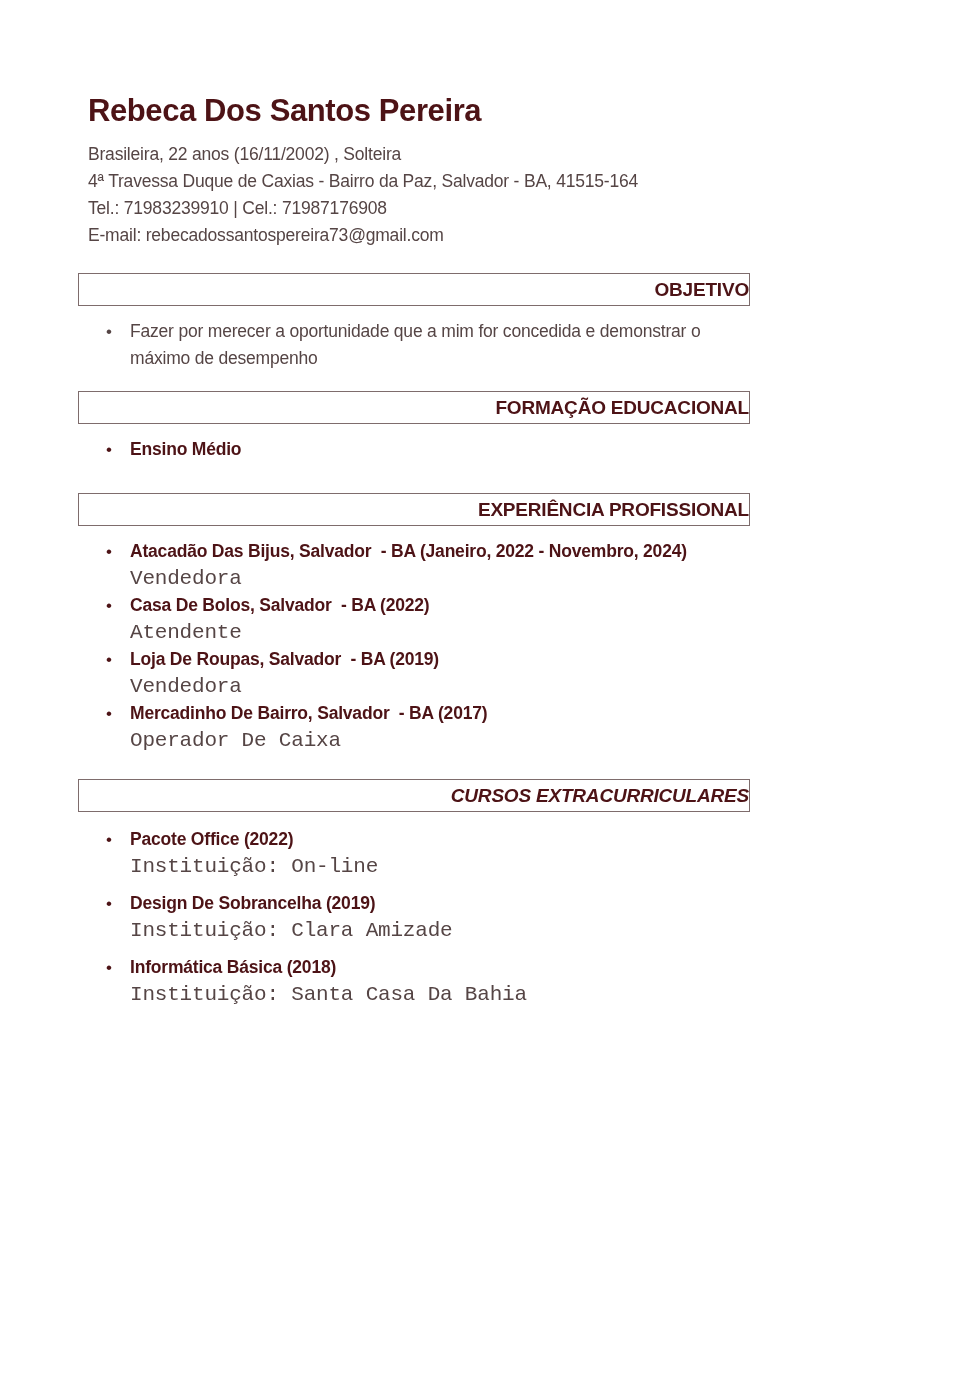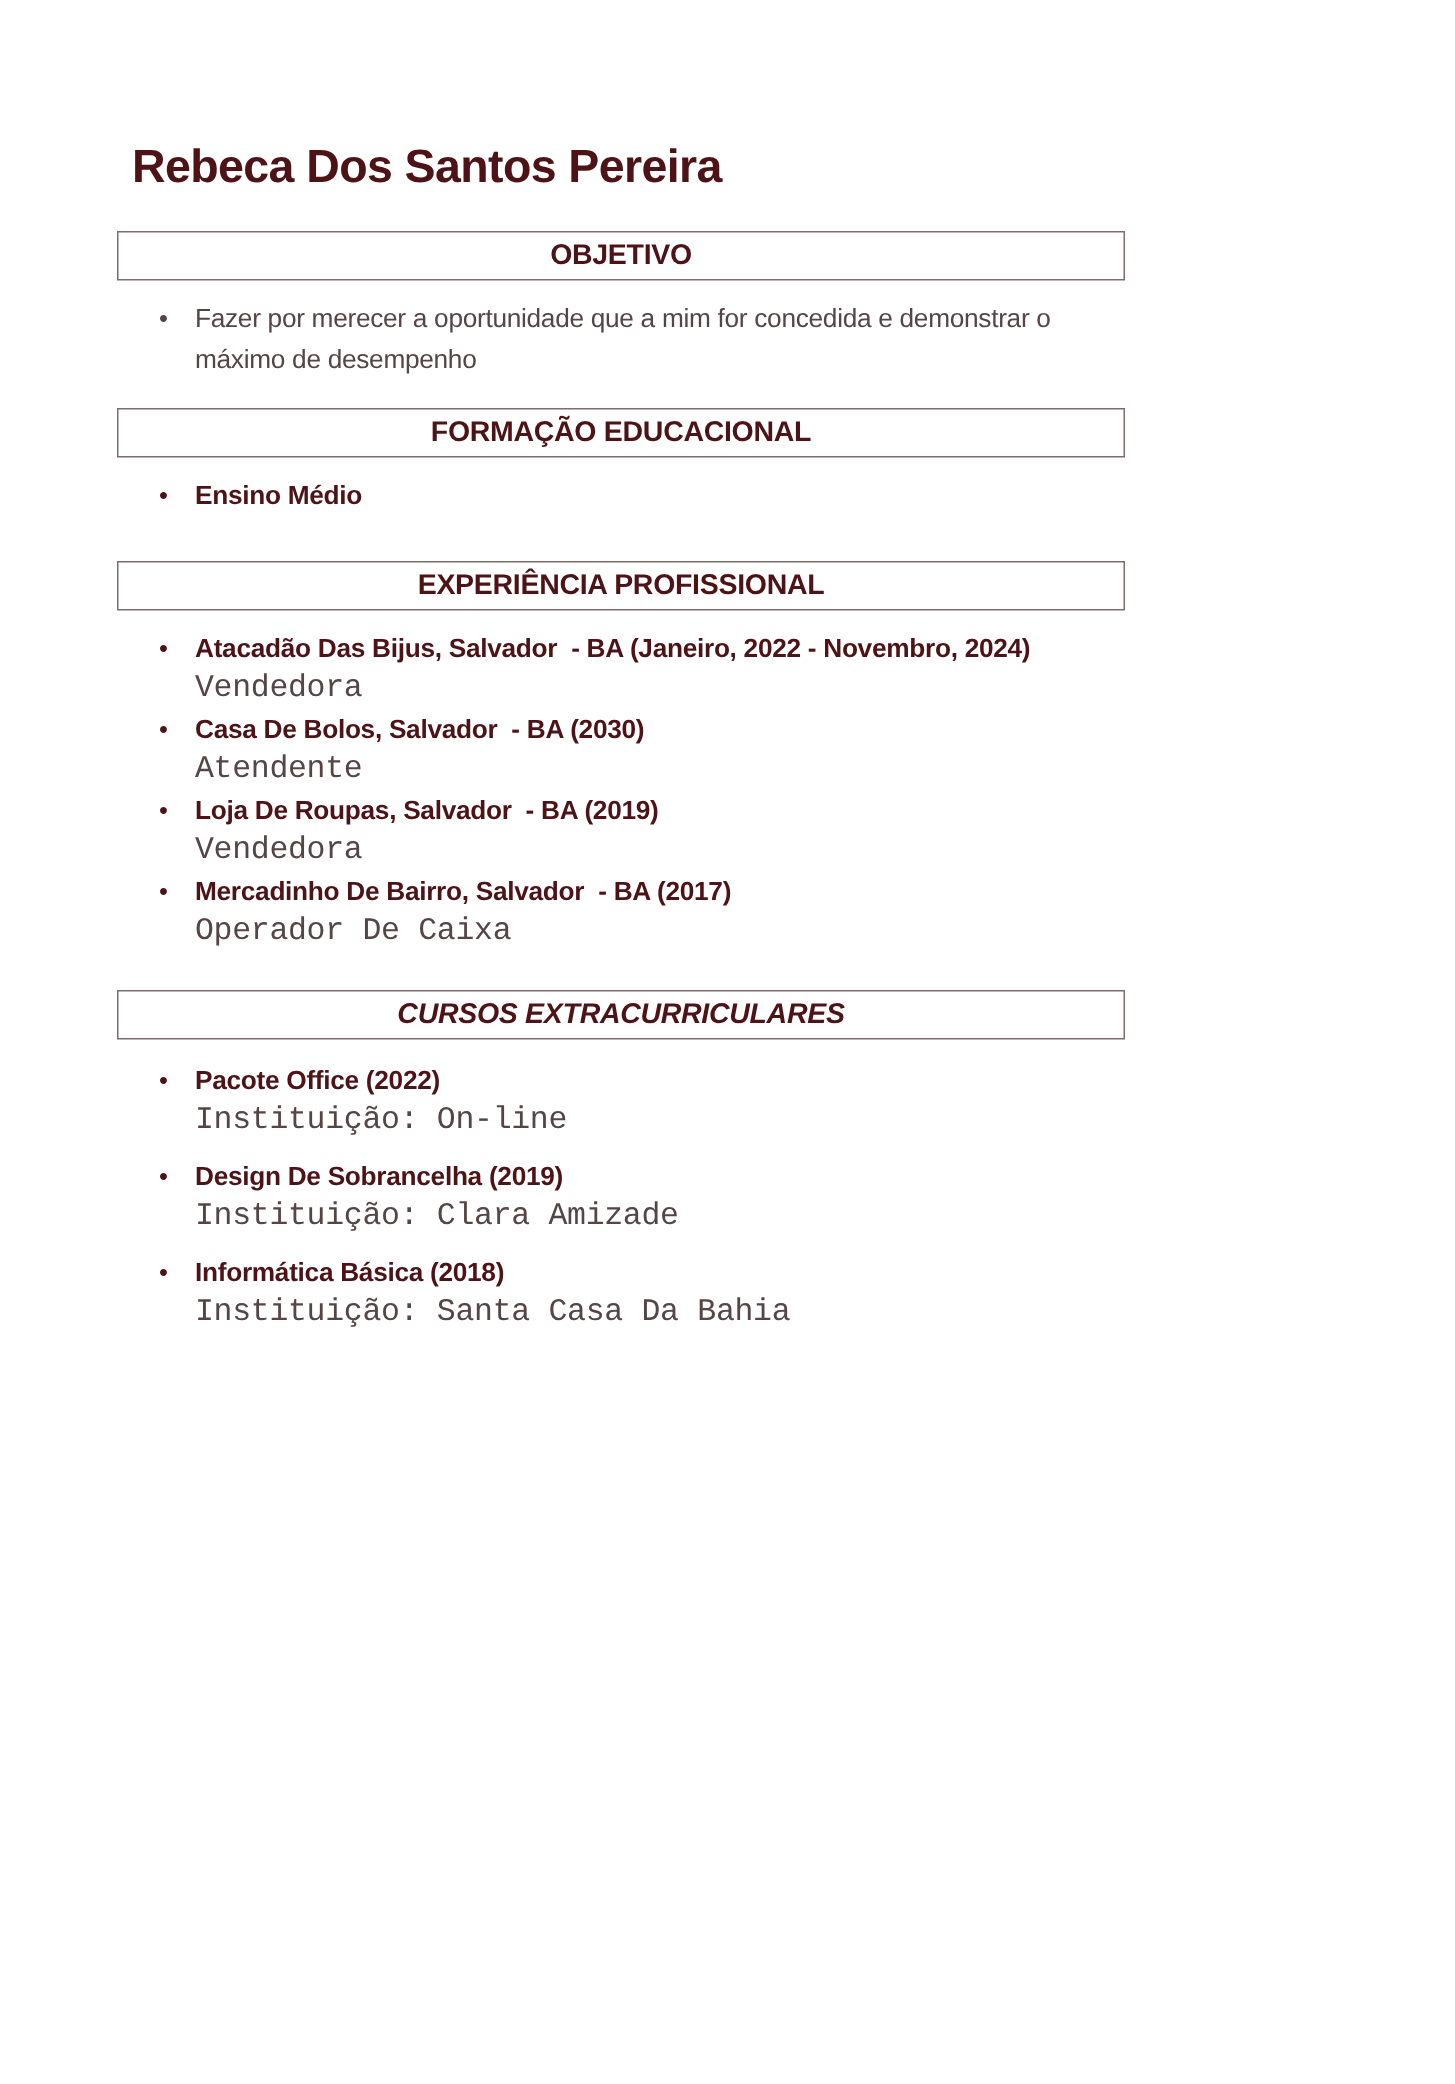--- a/index.html
+++ b/index.html
@@ -35,21 +35,21 @@
   }
   
   .section-box {
     box-sizing: border-box;
     margin-left: -10px;               
     width: calc(100% + 10px);
     height: 33px;
     border: 1.5px solid var(--border);
     display: flex;
     align-items: center;
-    justify-content: center;
+    justify-content: flex-end;
   }
   .section-title {
     font-size: 19px;
     font-weight: bold;
     color: var(--accent);
     letter-spacing: -0.2px;
     white-space: pre-wrap;
   }
   section:nth-of-type(1) .section-box { margin-top: 24px; }
   section:nth-of-type(2) .section-box { margin-top: 19px; }
@@ -107,20 +107,26 @@
     --body:   #554545;
     --border: #7e6c6c;
   }
 </style>
 </head>
 <body>
 
 <div class="page">
   <div class="name">Rebeca Dos Santos Pereira</div>
 
+  <div class="contact-info">
+      <div class="info-line">Brasileira, 22 anos (16/11/2002) , Solteira</div>
+      <div class="info-line">4ª Travessa Duque de Caxias - Bairro da Paz, Salvador - BA, 41515-164</div>
+      <div class="info-line">Tel.: 71983239910 | Cel.: 71987176908</div>
+      <div class="info-line">E-mail: rebecadossantospereira73@gmail.com</div>
+    </div>
 
   <div>
       <section>
         <div class="section-box">
           <div class="section-title">OBJETIVO</div>
         </div>
         <div class="item-list">
           <div class="bullet-item">
             <span class="bullet-icon">•</span>
             <div class="item-body">
@@ -150,21 +156,21 @@
           <div class="bullet-item bold-item">
             <span class="bullet-icon">•</span>
             <div class="item-body">
               <div class="item-title">Atacadão Das Bijus, Salvador  - BA (Janeiro, 2022 - Novembro, 2024)</div>
               <div class="item-subtitle">Vendedora</div>
             </div>
           </div>
           <div class="bullet-item bold-item">
             <span class="bullet-icon">•</span>
             <div class="item-body">
-              <div class="item-title">Casa De Bolos, Salvador  - BA (2030)</div>
+              <div class="item-title">Casa De Bolos, Salvador  - BA (2022)</div>
               <div class="item-subtitle">Atendente</div>
             </div>
           </div>
           <div class="bullet-item bold-item">
             <span class="bullet-icon">•</span>
             <div class="item-body">
               <div class="item-title">Loja De Roupas, Salvador  - BA (2019)</div>
               <div class="item-subtitle">Vendedora</div>
             </div>
           </div>

